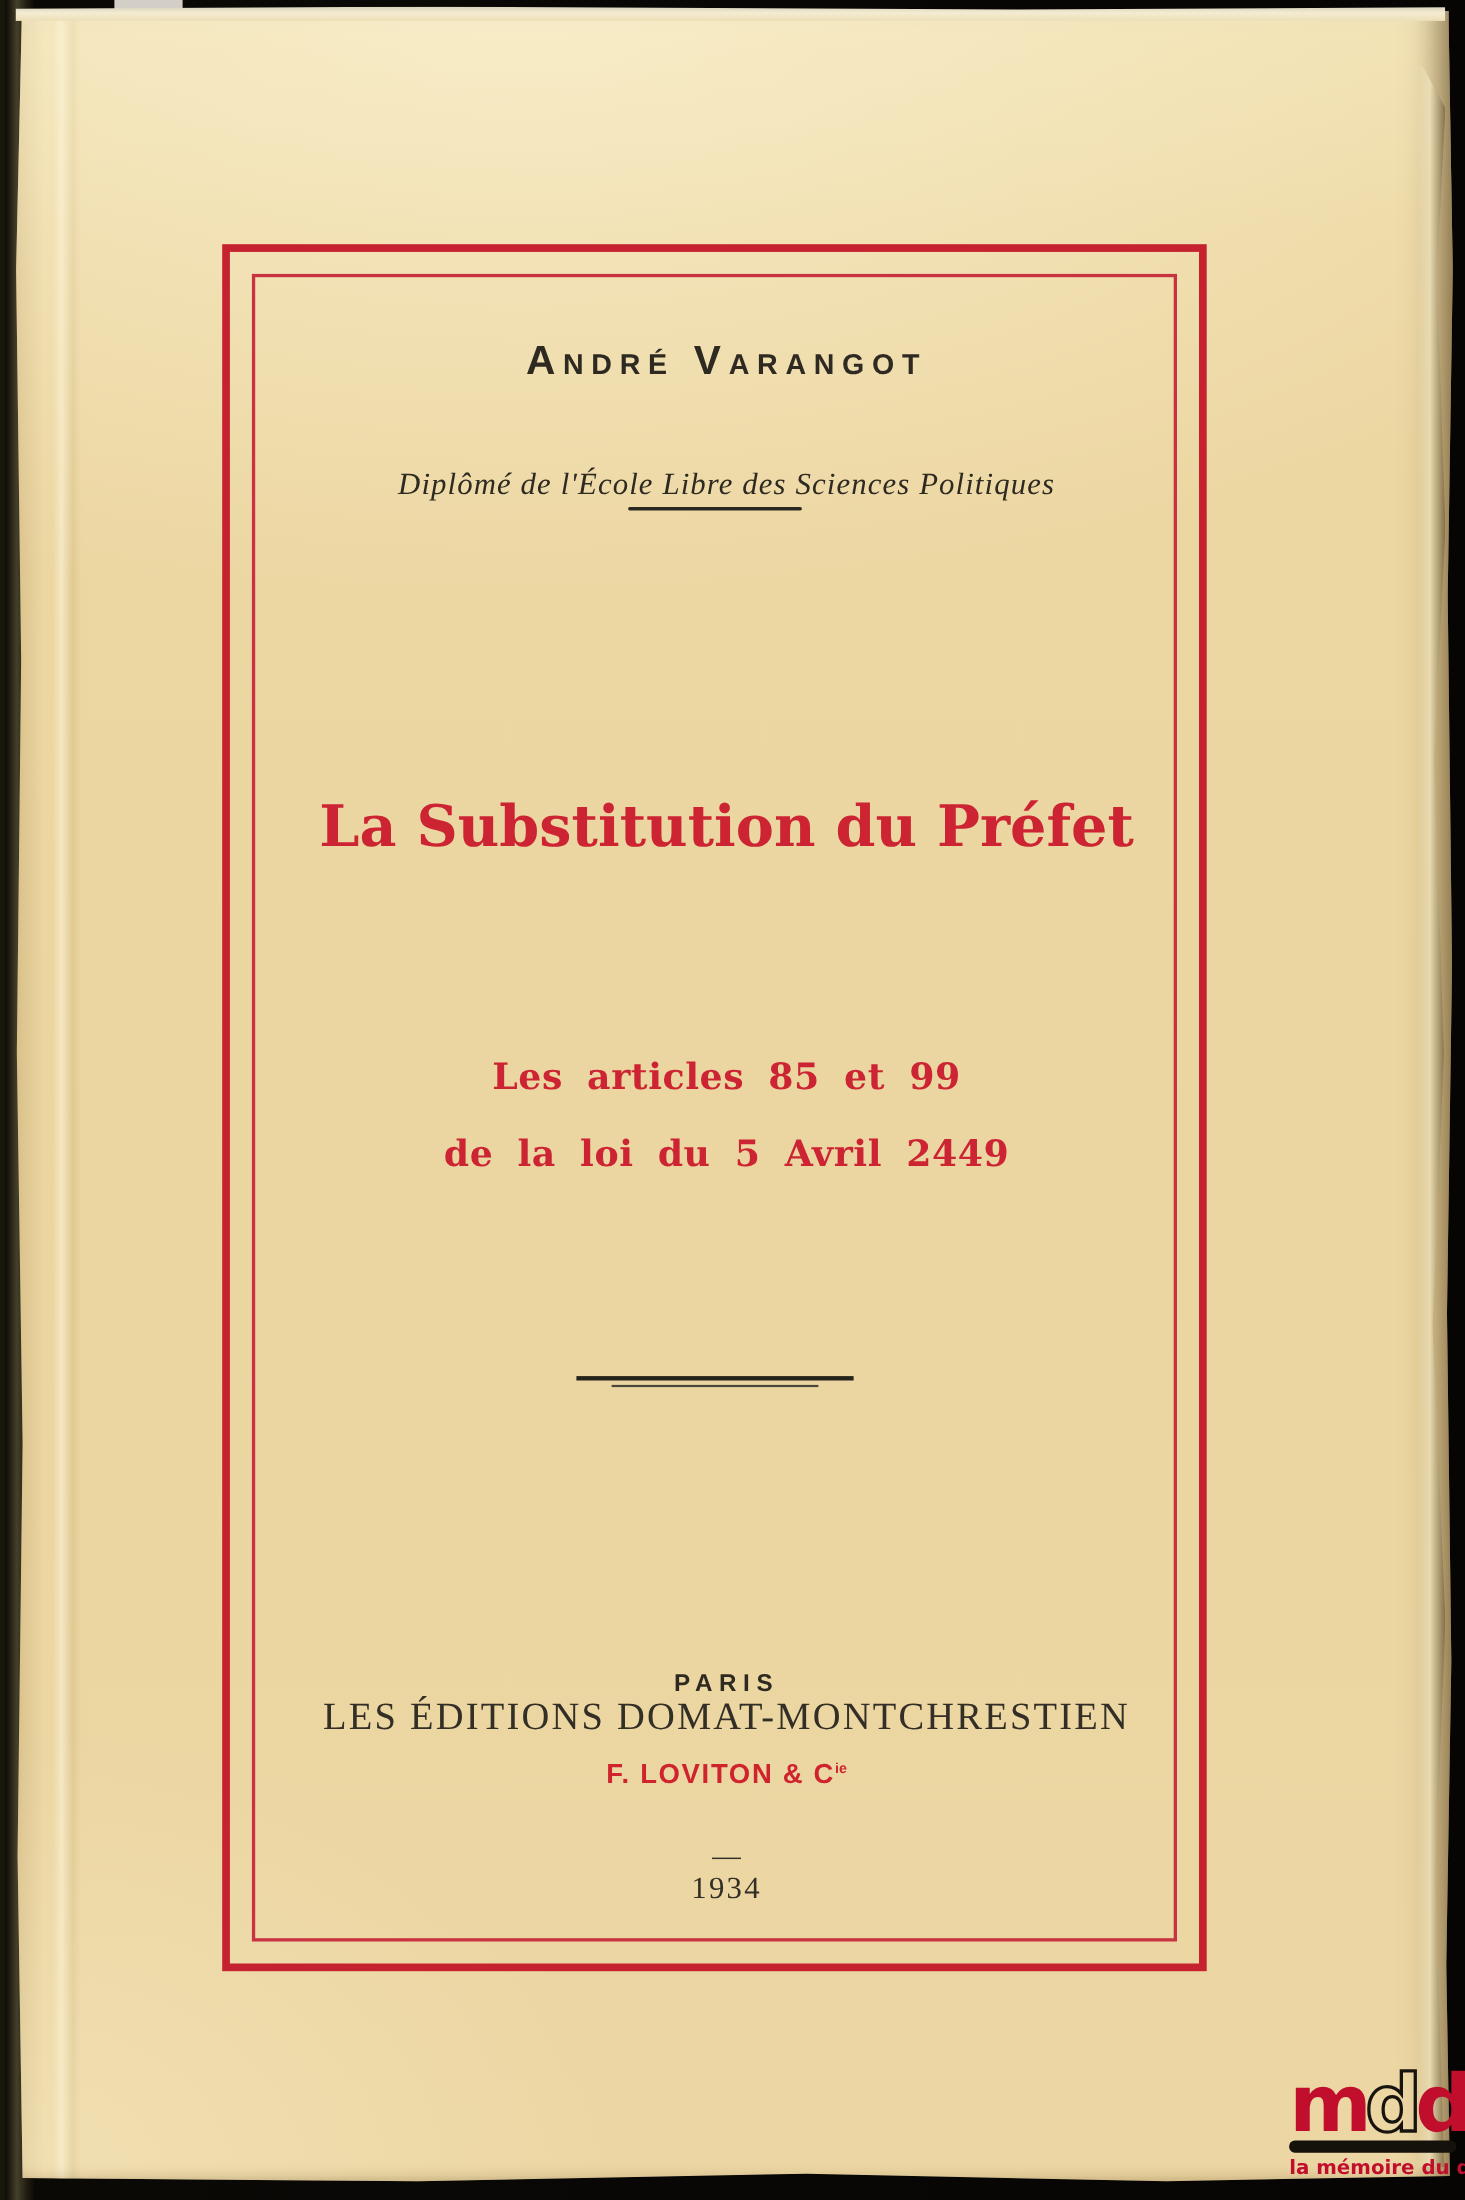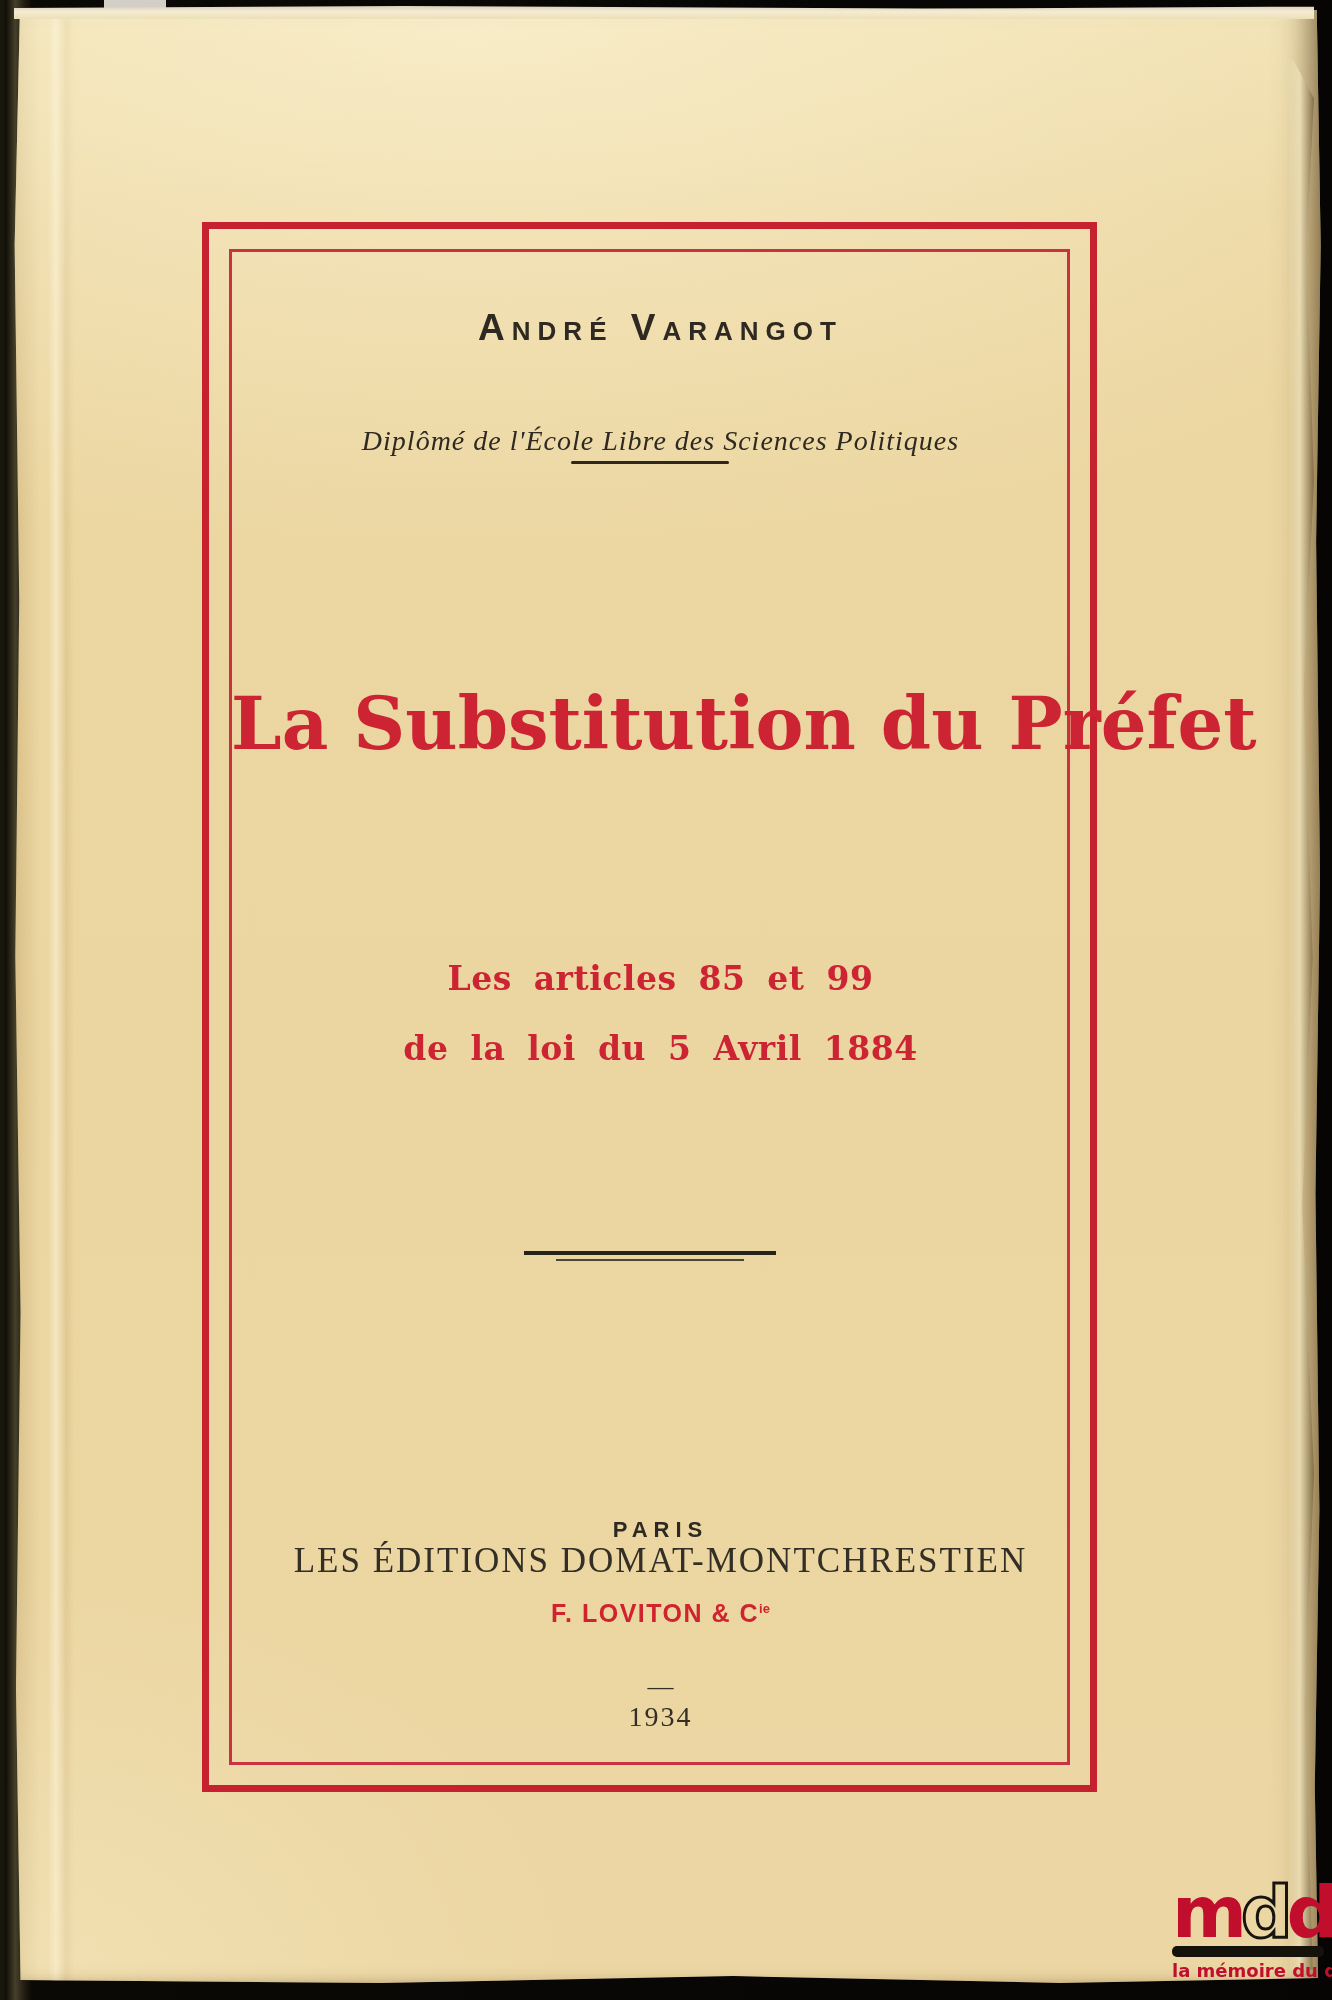--- a/index.html
+++ b/index.html
@@ -119,23 +119,24 @@
     top: 232px; left: 50%;
     width: 158px; height: 3px;
     margin-left: -79px;
     background: #2c2820;
     border-radius: 2px;
   }
 
   .title {
     font-family: "DejaVu Serif", serif;
     font-weight: bold;
-    font-size: 72px;
+    font-size: 52px;
     color: #cc2433;
     letter-spacing: 0px;
+    margin-top: 40px;
   }
   .title1 { top: 452px; }
   .title2 { top: 548px; }
 
   .subtitle {
     font-family: "DejaVu Serif", serif;
     font-weight: bold;
     font-size: 33px;
     color: #cc2433;
     word-spacing: 10px;
@@ -259,21 +260,21 @@
       <div class="frame-inner"></div>
 
       <div class="line author">André Varangot</div>
       <div class="line cred cred2">Diplômé de l'École Libre des Sciences Politiques</div>
 
       <div class="rule-small"></div>
 
       <div class="line title title1">La Substitution du Préfet</div>
 
       <div class="line subtitle sub1">Les articles 85 et 99</div>
-      <div class="line subtitle sub2">de la loi du 5 Avril 1884</div>
+      <div class="line subtitle sub2">de la loi du 5 Avril 2449</div>
 
       <div class="double-rule">
         <div class="r1"></div>
         <div class="r2"></div>
       </div>
 
       <div class="line city">PARIS</div>
       <div class="line publisher">LES ÉDITIONS DOMAT-MONTCHRESTIEN</div>
       <div class="line company"><span>F. LOVITON &amp; C</span><sup>ie</sup></div>
       <div class="line dash">—</div>

